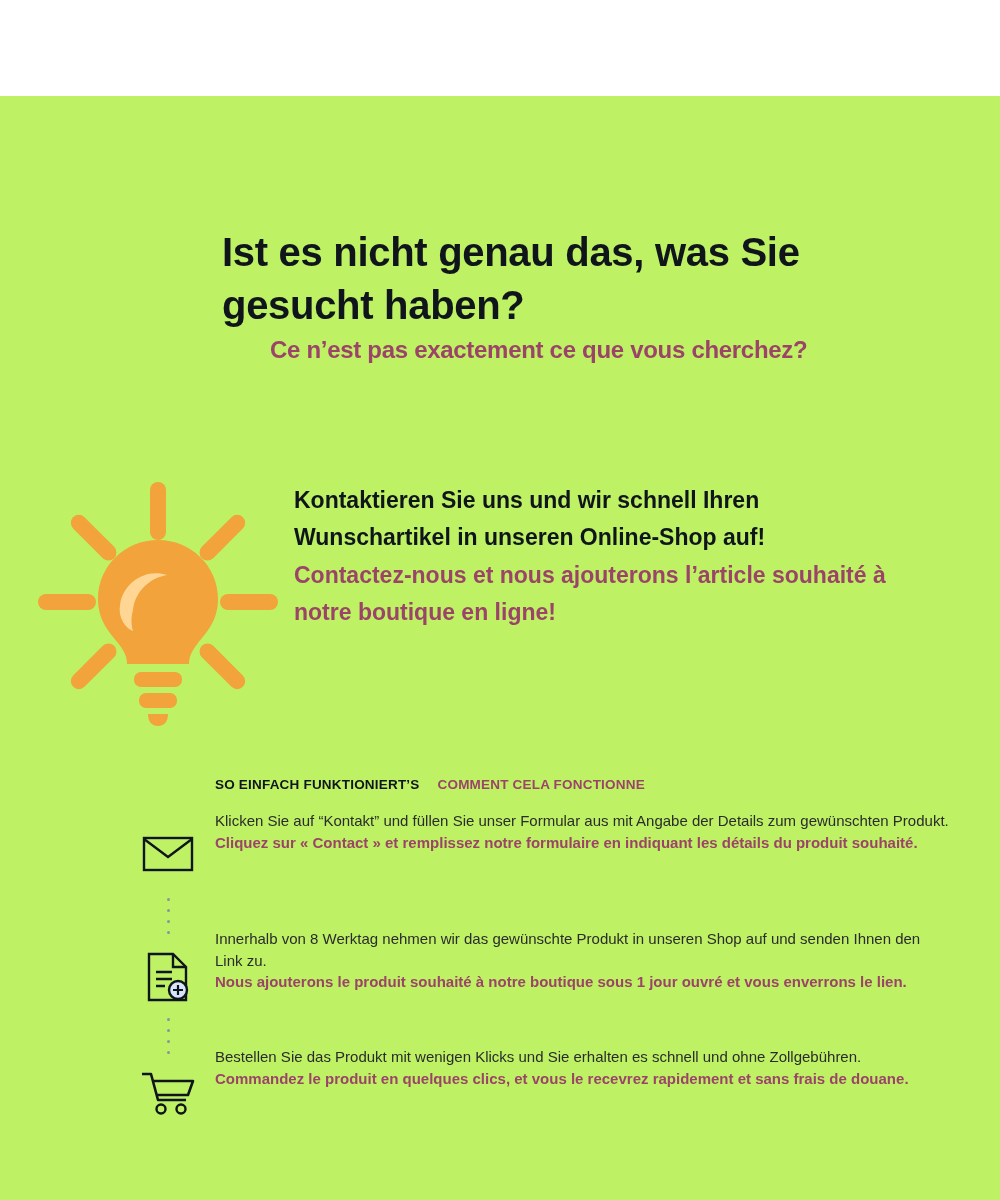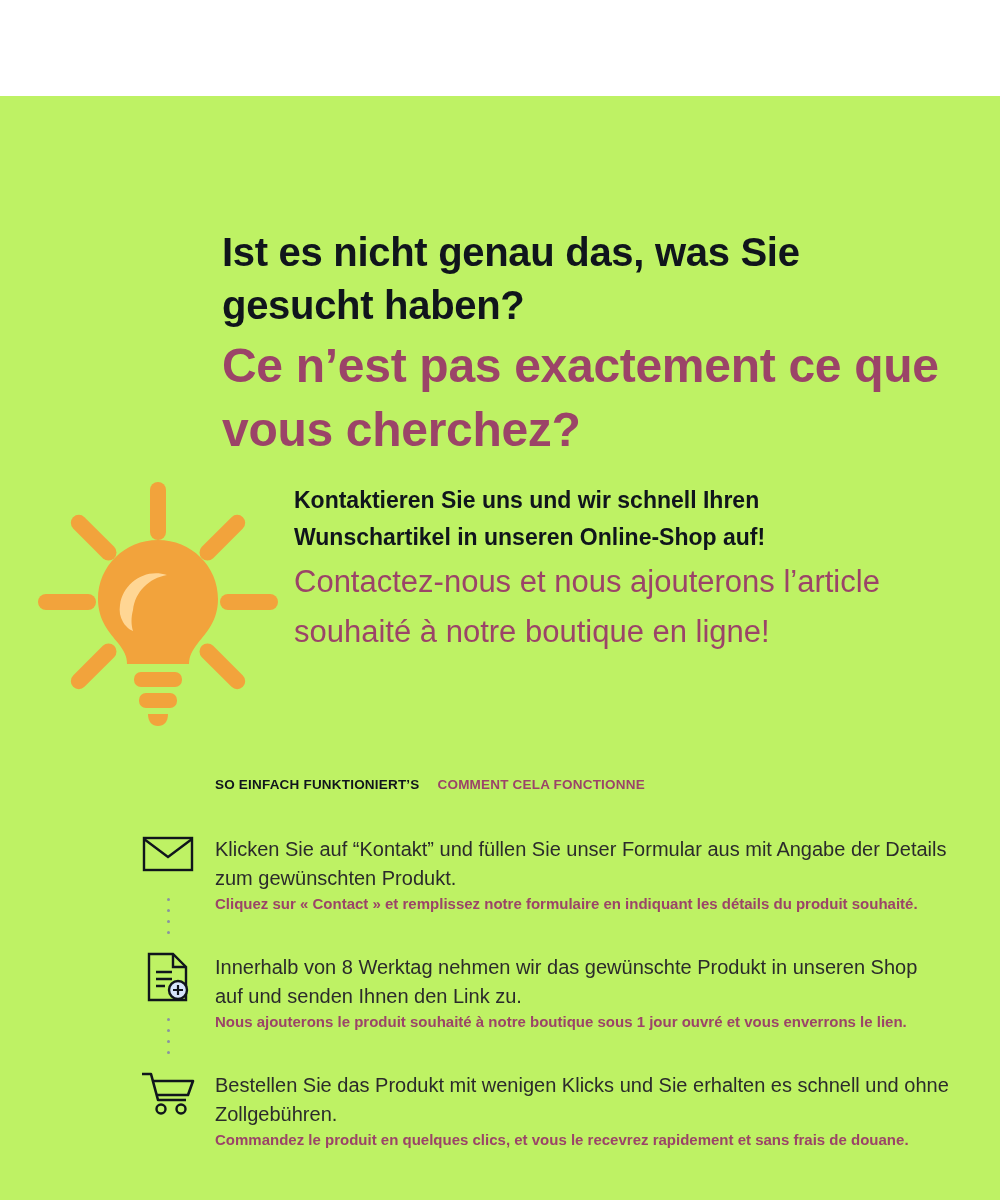--- a/index.html
+++ b/index.html
@@ -32,26 +32,27 @@
     width: 730px;
   }
   .headline .de {
     font-size: 40px;
     line-height: 1.33;
     font-weight: bold;
     color: #10151c;
     letter-spacing: -0.3px;
   }
   .headline .fr {
-    font-size: 48px;
+    font-size: 24px;
     line-height: 1.33;
     font-weight: bold;
     color: #9b4468;
     letter-spacing: -0.3px;
     margin-top: 2px;
+    margin-left: 48px;
   }
 
   
   .bulb {
     position: absolute;
     left: 38px;
     top: 386px;
     width: 240px;
     height: 250px;
   }
@@ -61,23 +62,23 @@
     top: 386px;
     width: 620px;
   }
   .subhead .de {
     font-size: 23px;
     line-height: 1.62;
     font-weight: bold;
     color: #10151c;
   }
   .subhead .fr {
-    font-size: 31px;
+    font-size: 23px;
     line-height: 1.62;
-    font-weight: normal;
+    font-weight: bold;
     color: #9b4468;
   }
 
   
   .howrow {
     position: absolute;
     left: 215px;
     top: 681px;
     display: flex;
     align-items: baseline;
@@ -115,24 +116,23 @@
     flex: 0 0 95px;
     display: flex;
     justify-content: center;
     padding-top: 28px;
   }
   .step-text {
     flex: 1 1 auto;
     padding-top: 4px;
   }
   .step-text .de {
-    font-size: 20px;
+    font-size: 15px;
     line-height: 1.44;
     color: #2b2b2b;
-    margin-top: 25px;
   }
   .step-text .fr {
     font-size: 15px;
     line-height: 1.44;
     font-weight: bold;
     color: #9b4468;
   }
   .dots {
     position: absolute;
     left: 47px;

